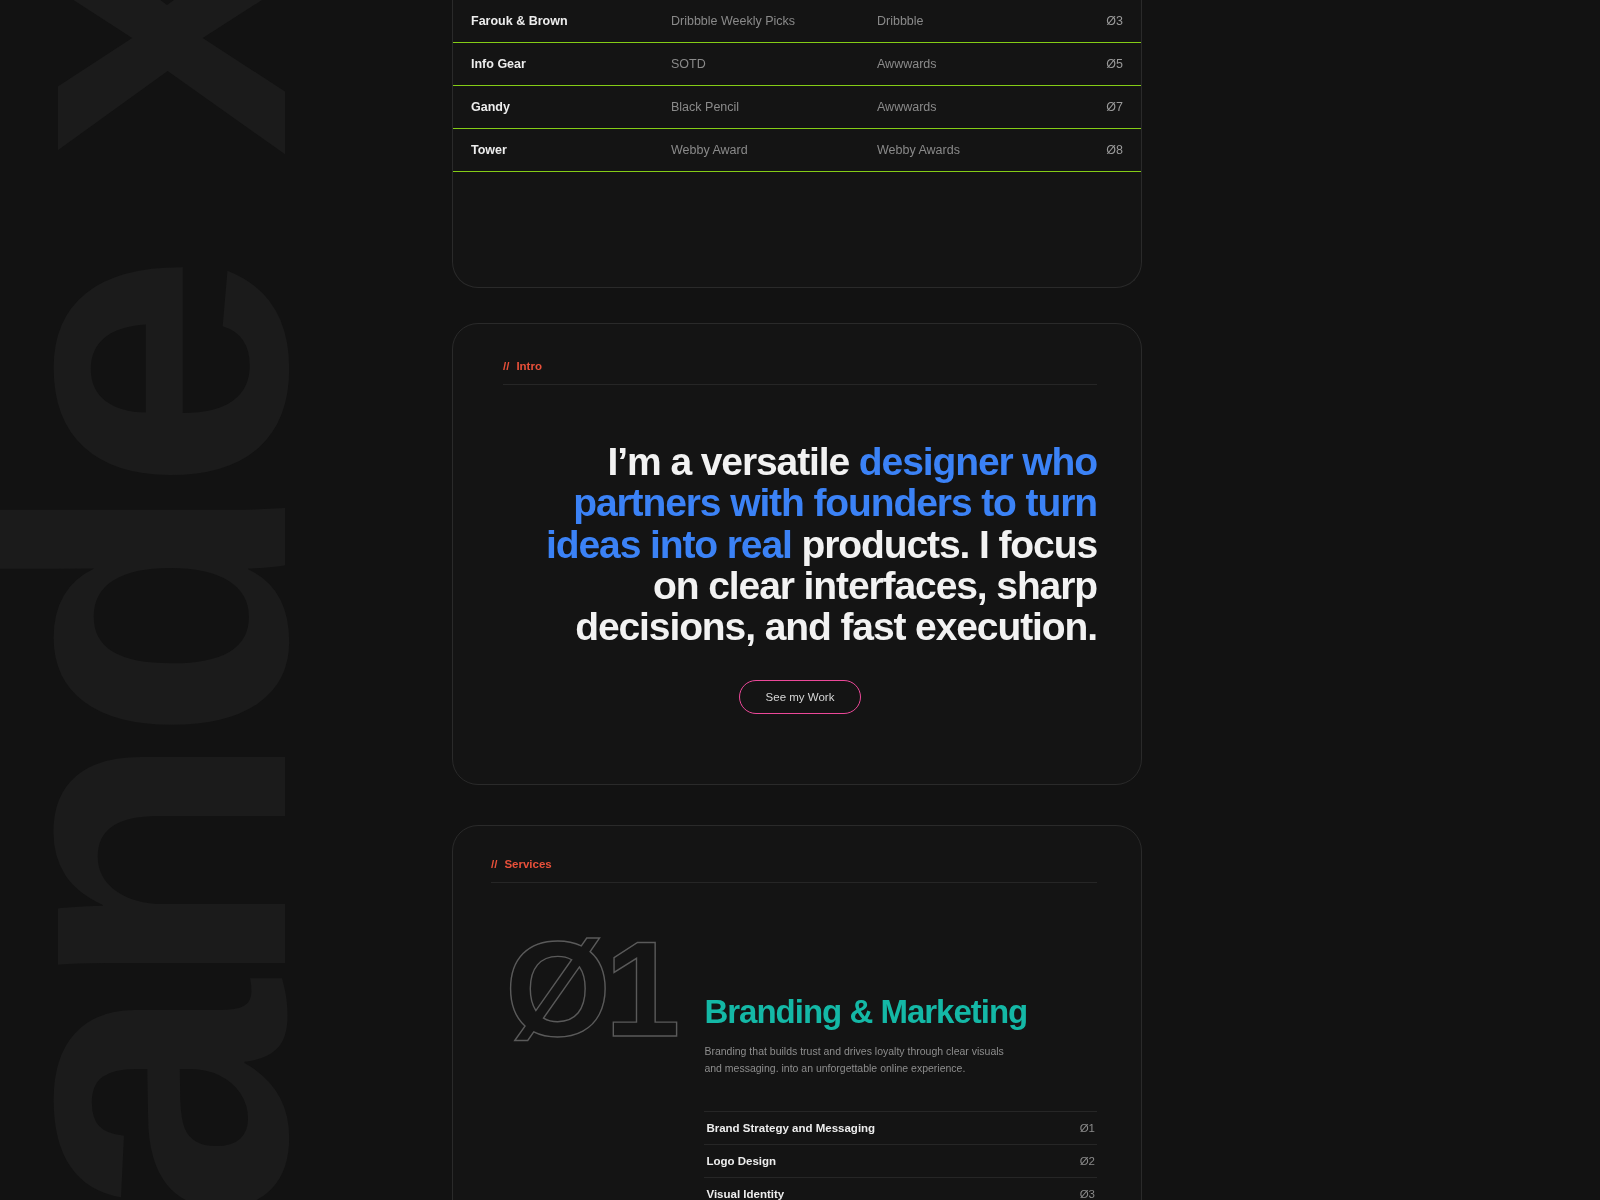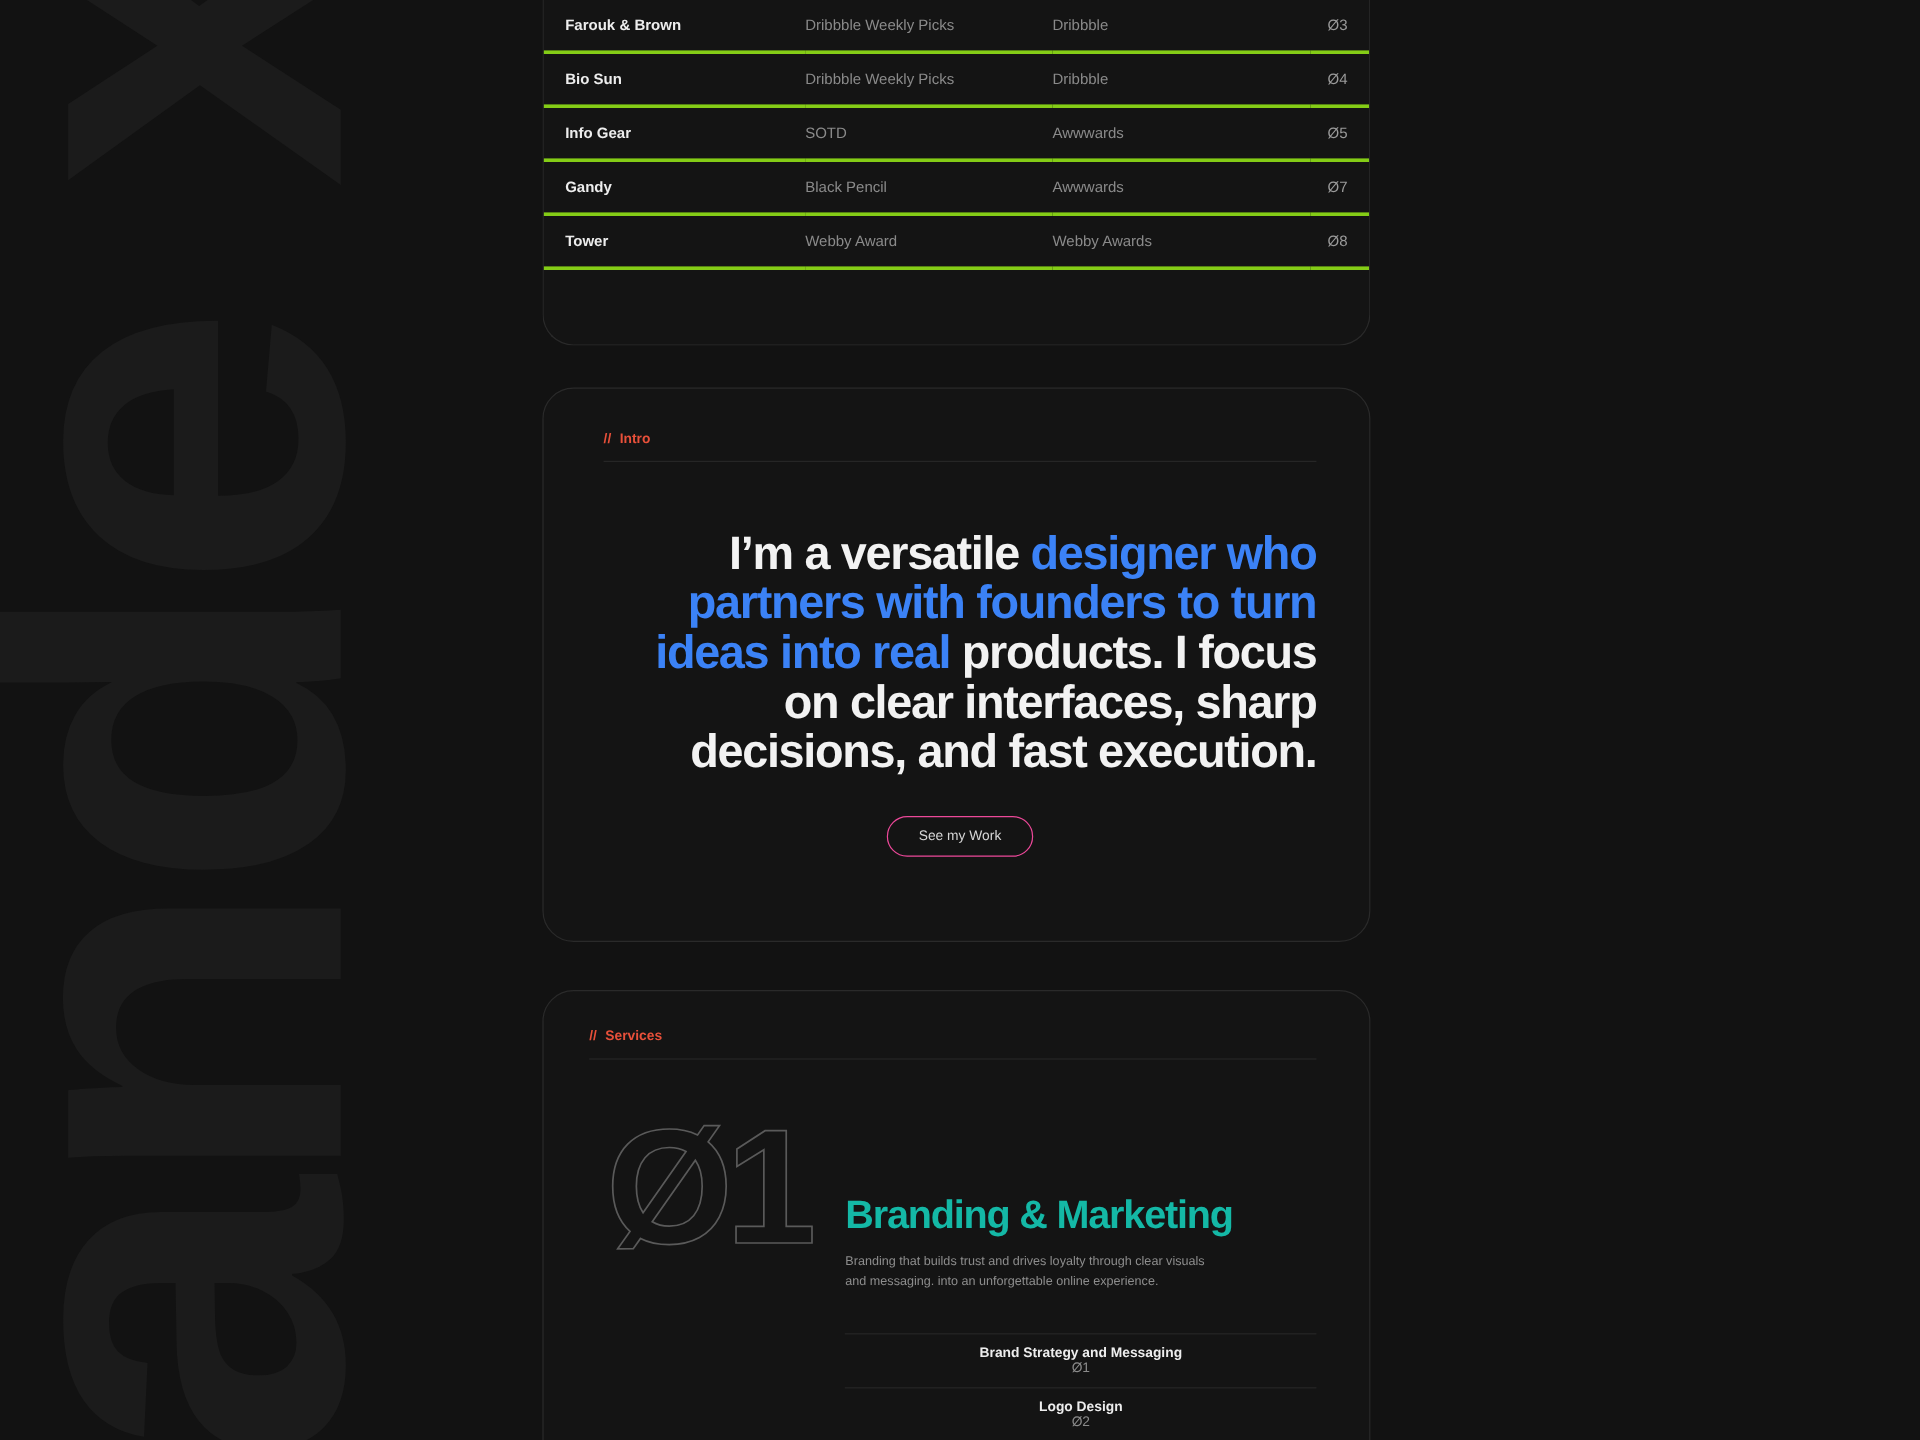--- a/index.html
+++ b/index.html
@@ -49,21 +49,21 @@
     border-top-right-radius:0;
   }
 
   
   #card-awards {
     height:288px;
     overflow:hidden;
     padding:0 0 0 0;
   }
   .awards-table { width:100%; border-collapse:collapse; }
-  .awards-table tr { border-bottom:3px solid #84cc16; }
+  .awards-table tr { border-bottom:1px solid #84cc16; }
   .awards-table td {
     padding:14px 0;
     font-size:12.5px;
     color:#8a8a8a;
     vertical-align:middle;
   }
   .awards-table td.name {
     padding-left:18px;
     color:#ededed;
     font-weight:700;
@@ -162,52 +162,45 @@
   .svc-desc {
     margin-top:12px;
     font-size:10.5px;
     line-height:1.6;
     color:#8d8d8d;
     max-width:300px;
   }
   .svc-list { margin-top:34px; }
   .svc-list .row {
     display:flex;
-    justify-content:flex-start;
+    justify-content:space-between;
     align-items:center;
     padding:10px 2px;
     border-top:1px solid #262626;
     font-size:11.5px;
     color:#ededed;
     font-weight:700;
-    flex-direction:column;
   }
   .svc-list .row .idx { color:#8a8a8a; font-weight:400; }
 </style>
 </head>
 <body>
 
 <div class="watermark">Grande x</div>
 
 <div class="stage">
 
   <div class="card clipped-top" id="card-awards">
     <table class="awards-table">
       <tbody>
         <tr>
           <td class="name">Farouk &amp; Brown</td>
           <td class="cat">Dribbble Weekly Picks</td>
           <td class="org">Dribbble</td>
           <td class="num">Ø3</td>
-        </tr>
-        <tr>
-          <td class="name">Bio Sun</td>
-          <td class="cat">Dribbble Weekly Picks</td>
-          <td class="org">Dribbble</td>
-          <td class="num">Ø4</td>
         </tr>
         <tr>
           <td class="name">Info Gear</td>
           <td class="cat">SOTD</td>
           <td class="org">Awwwards</td>
           <td class="num">Ø5</td>
         </tr>
         <tr>
           <td class="name">Gandy</td>
           <td class="cat">Black Pencil</td>

